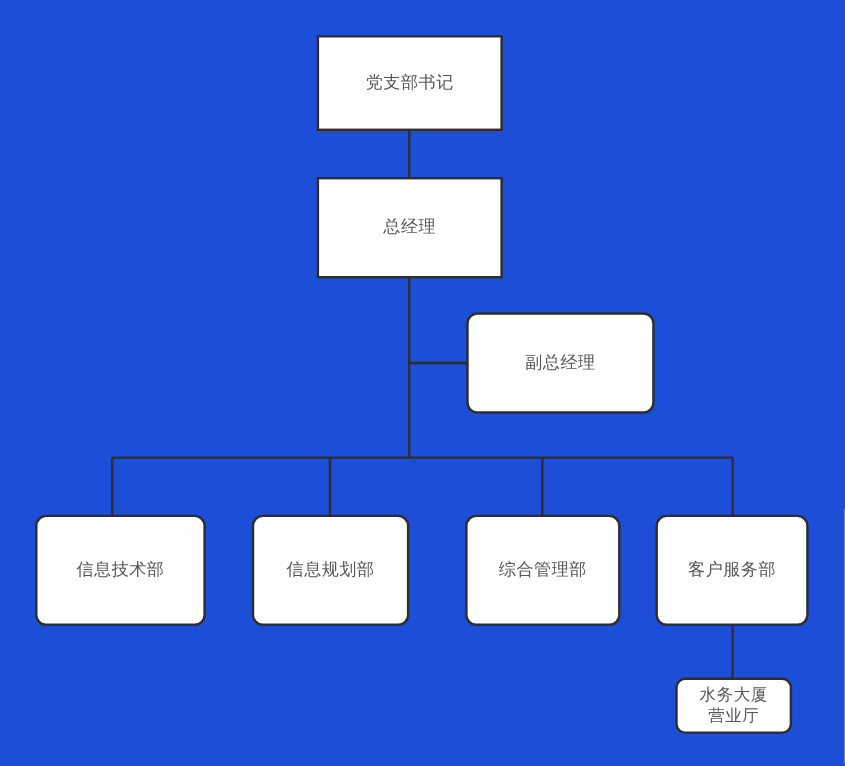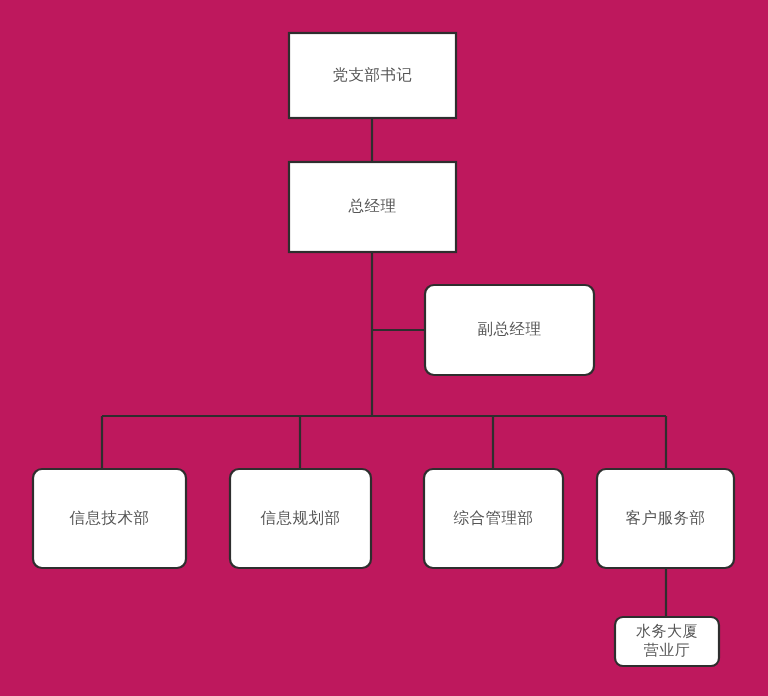--- a/index.html
+++ b/index.html
@@ -10,21 +10,21 @@
   body {
     width: 768px;
     height: 696px;
     font-family: "Liberation Sans", "DejaVu Sans", sans-serif;
     overflow: hidden;
   }
   #chart-root {
     position: relative;
     width: 768px;
     height: 696px;
-    background: #be185d;
+    background: #1d4ed8;
   }
   svg.org-svg {
     position: absolute;
     left: 0;
     top: 0;
     width: 768px;
     height: 696px;
   }
   .node-box {
     fill: #ffffff;

